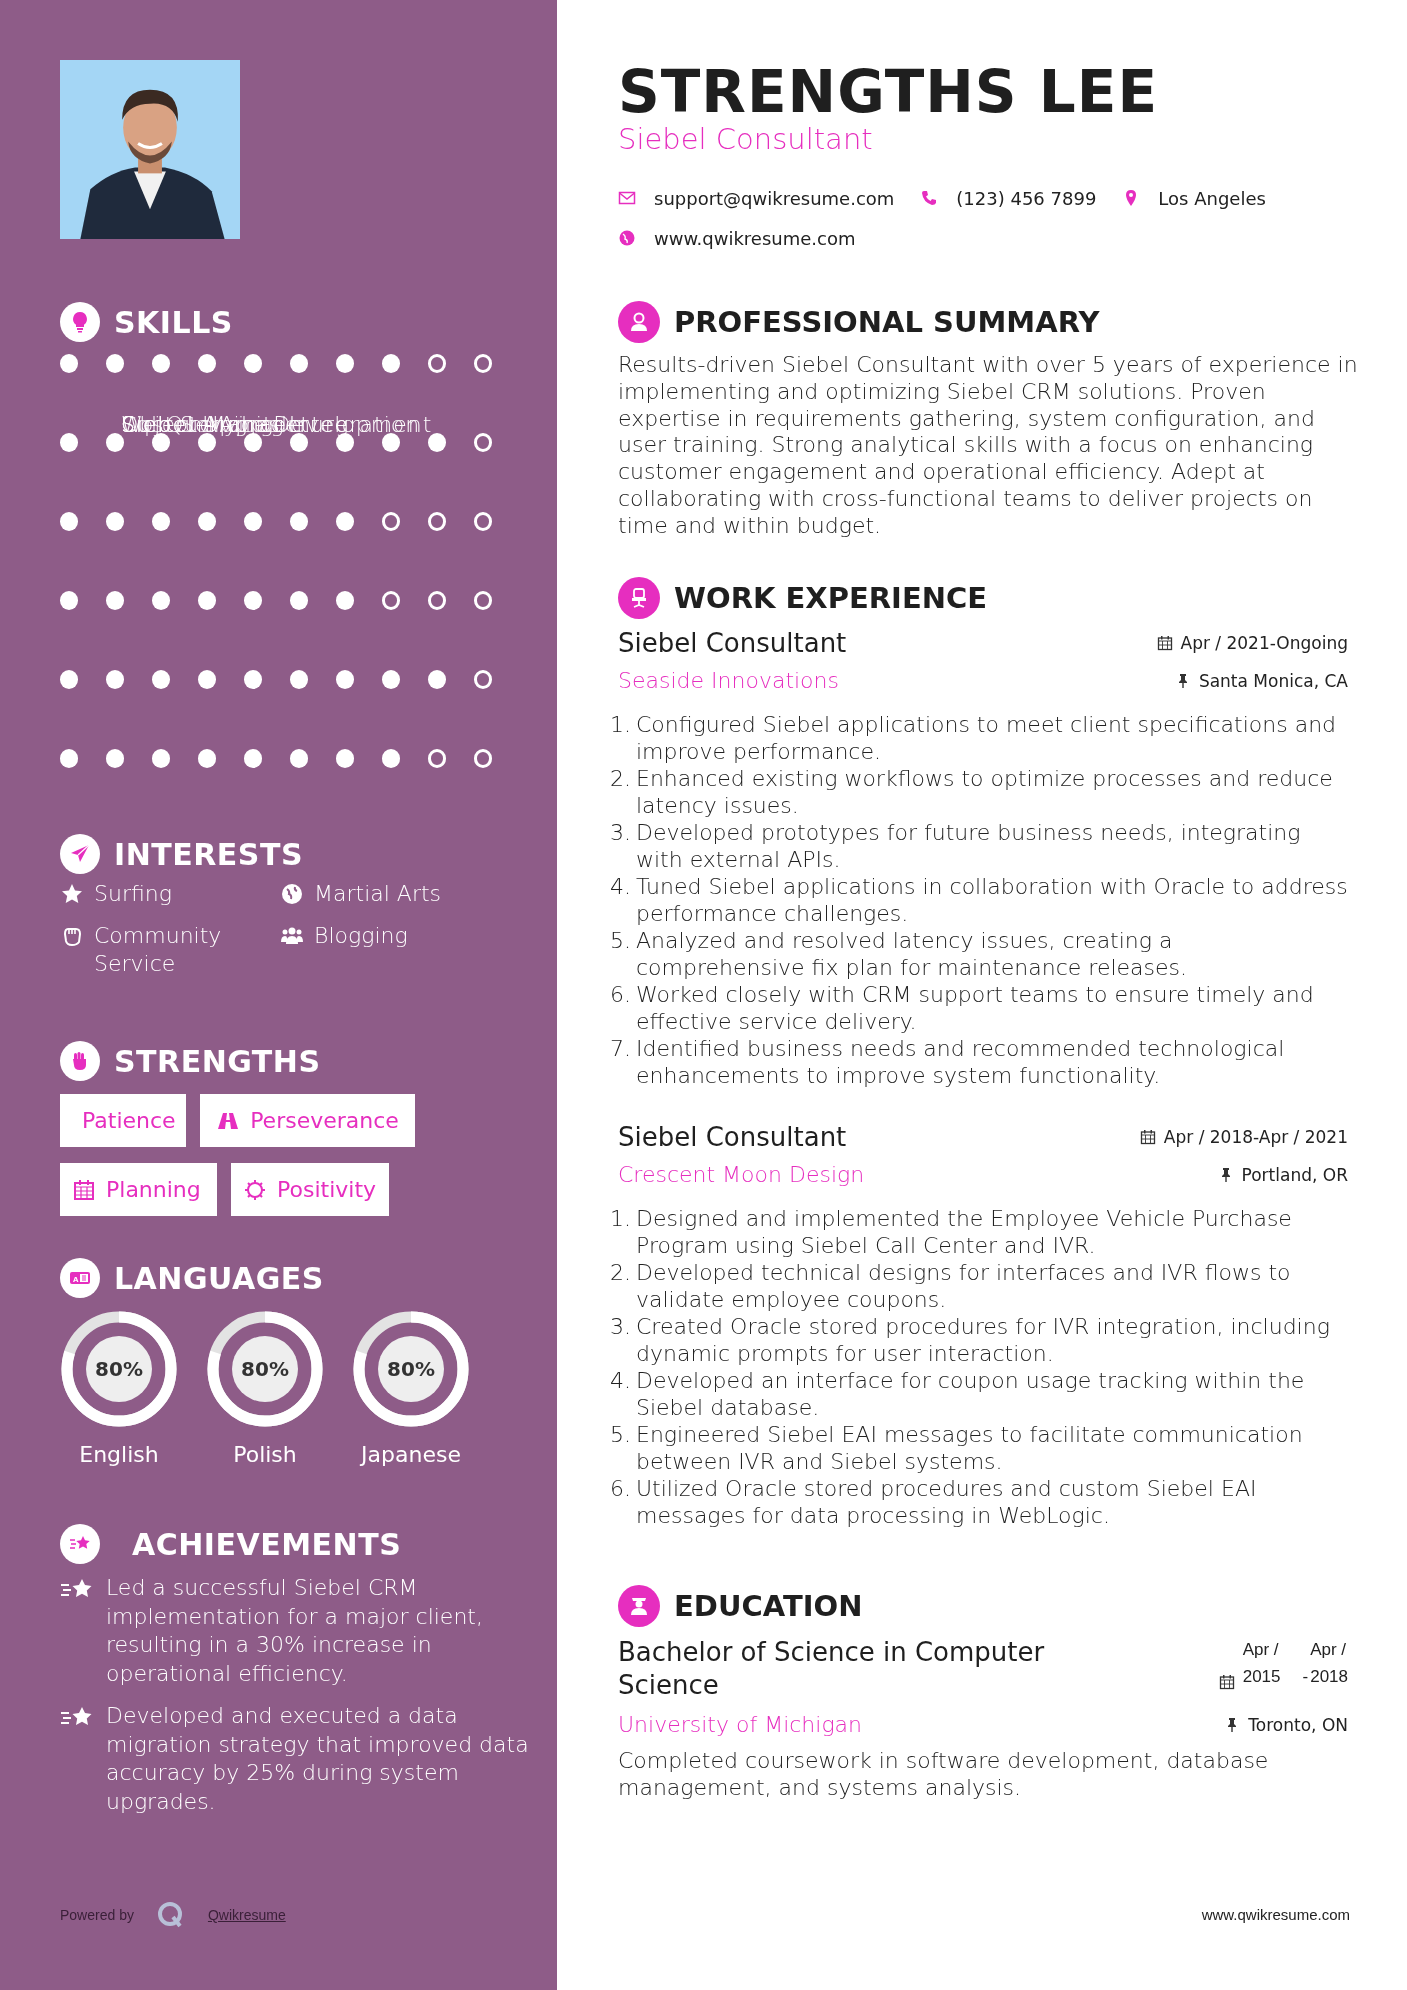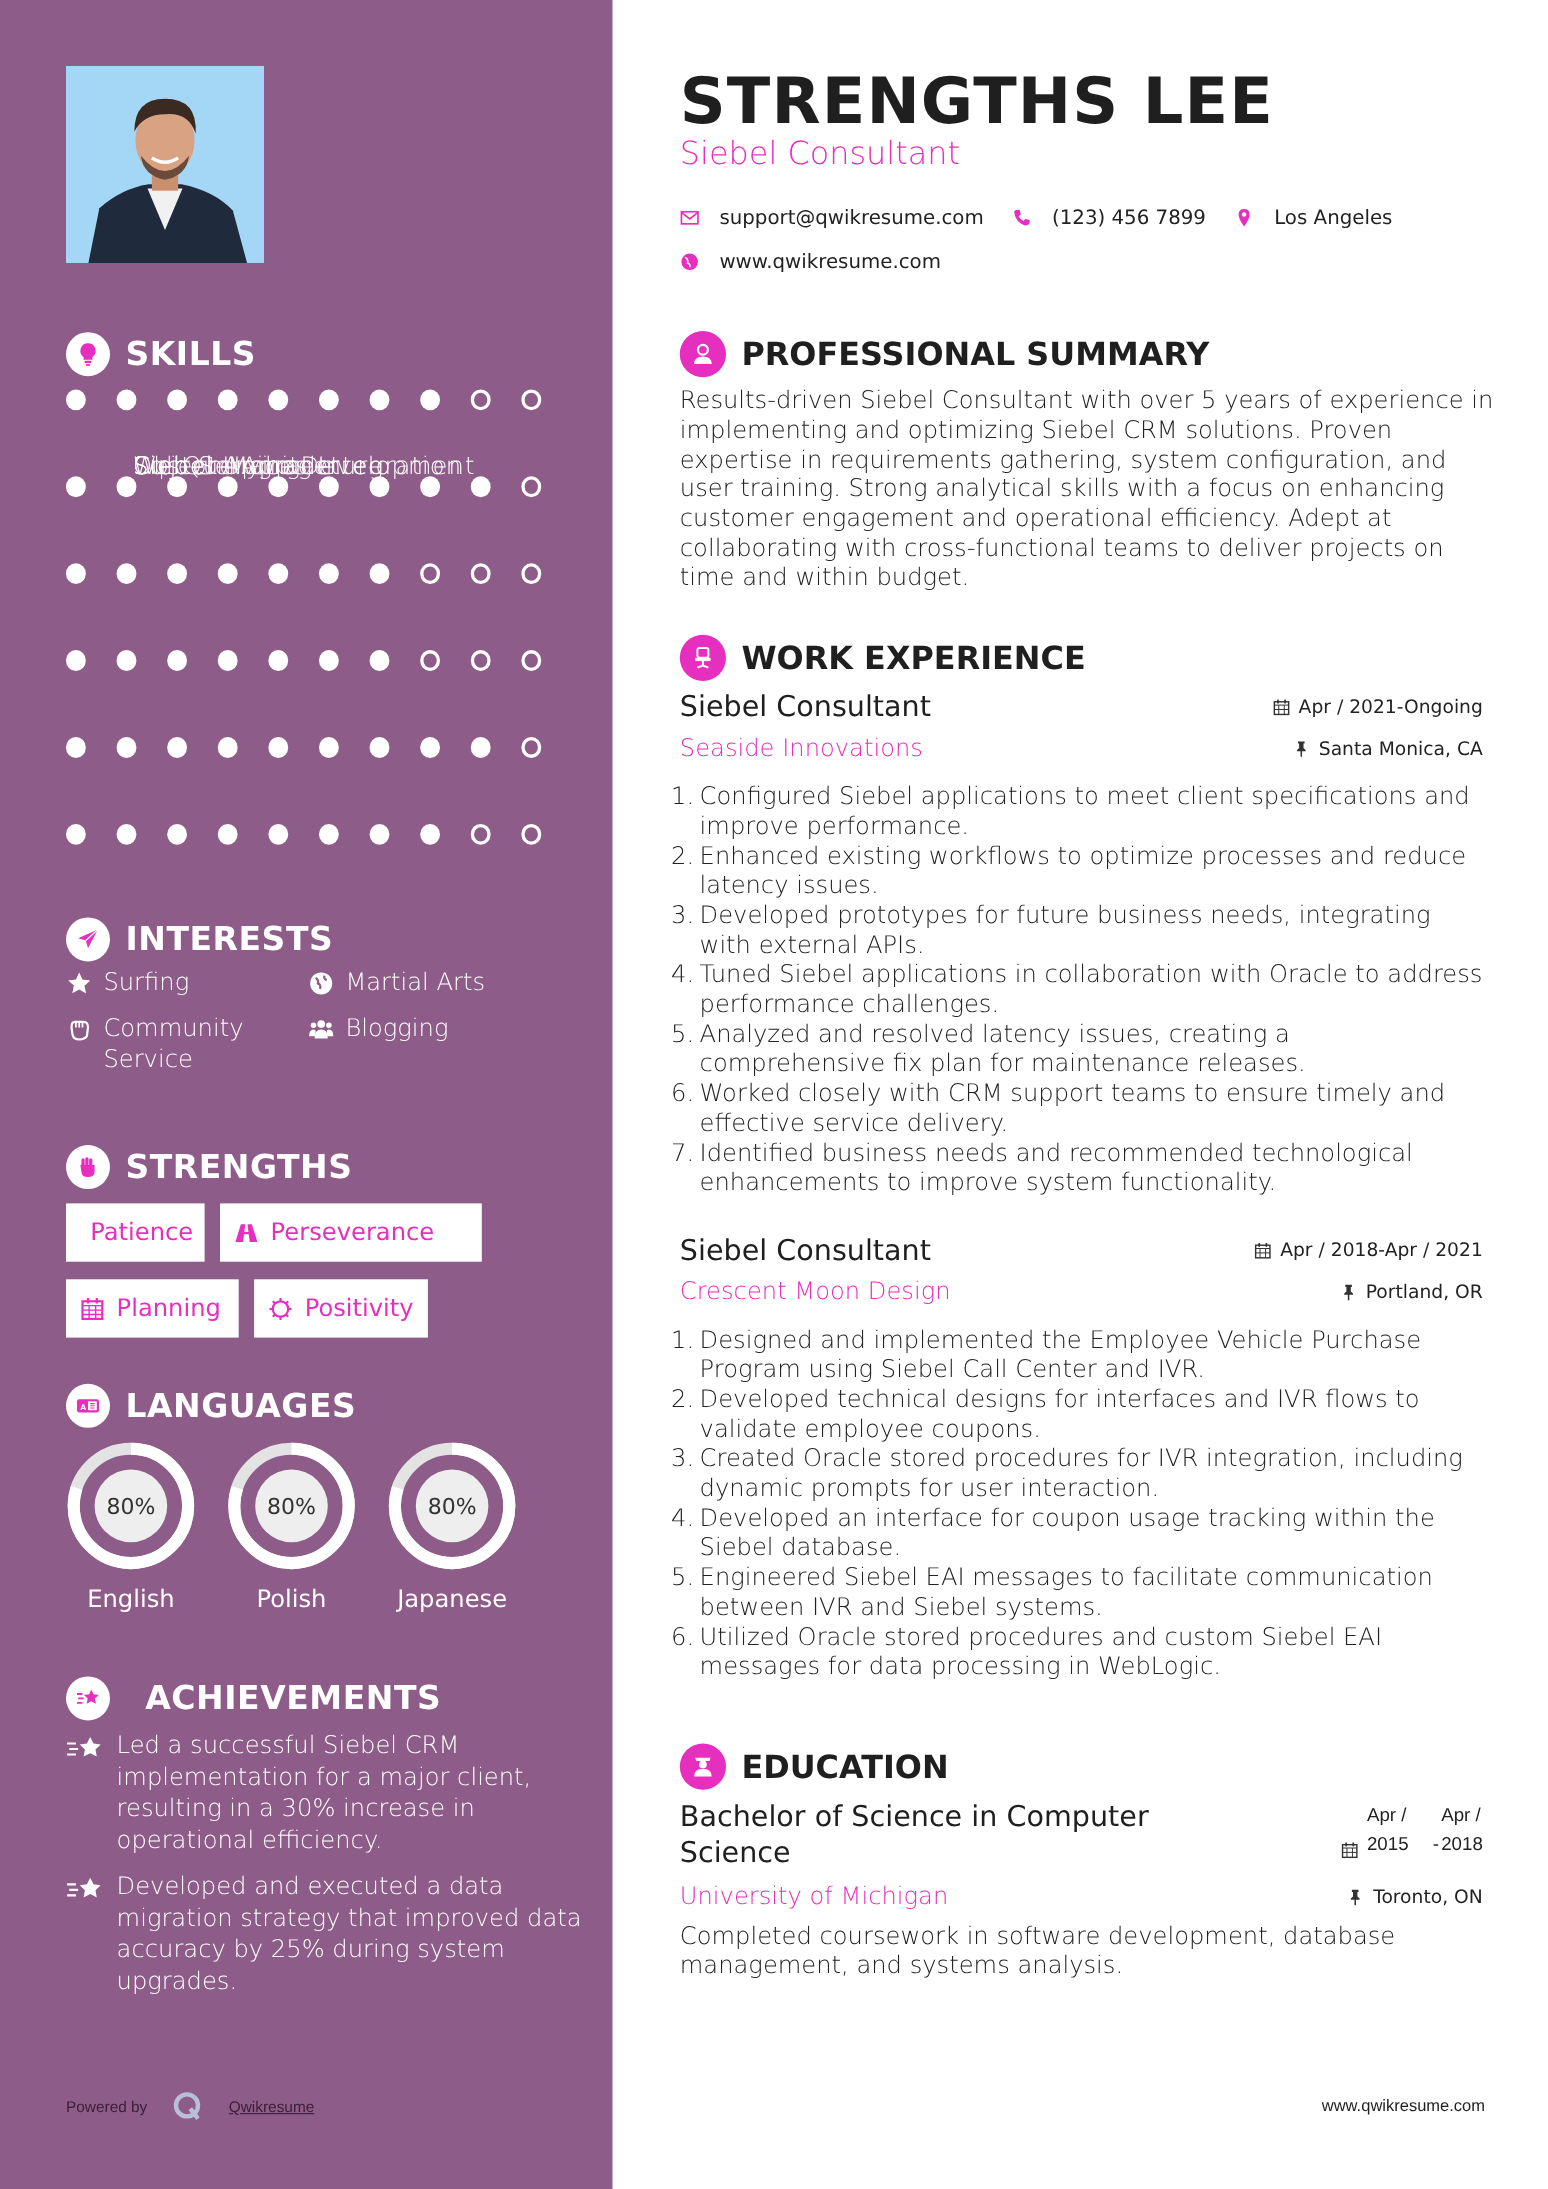--- a/index.html
+++ b/index.html
@@ -36,21 +36,21 @@
   
   .strengths { position: absolute; left: 60px; top: 1094px; width: 470px; display: flex; flex-wrap: wrap; gap: 16px 14px; }
   .chip { background: #fff; height: 53px; padding: 0 12px; display: flex; align-items: center; gap: 10px; color: #e62ebf; font-size: 22px; font-family: "DejaVu Sans", sans-serif; }
   .chip svg { width: 24px; height: 24px; }
 
   
   .langs { position: absolute; left: 58px; top: 1308px; display: flex; gap: 24px; }
   .lang { width: 122px; text-align: center; }
   .ring { width: 122px; height: 122px; position: relative; }
   .ring svg { width: 122px; height: 122px; }
-  .ring .pct { position: absolute; left: 0; top: 0; width: 122px; height: 122px; display: flex; align-items: center; justify-content: center; font-size: 20px; font-weight: 400; color: #333; font-family: "DejaVu Sans", sans-serif; }
+  .ring .pct { position: absolute; left: 0; top: 0; width: 122px; height: 122px; display: flex; align-items: center; justify-content: center; font-size: 20px; font-weight: 700; color: #333; font-family: "DejaVu Sans", sans-serif; }
   .lang .lname { margin-top: 12px; font-size: 22px; color: #fff; font-family: "DejaVu Sans", sans-serif; font-weight: 400; }
 
   
   .achs { position: absolute; left: 60px; top: 1574px; width: 470px; }
   .ach { display: flex; gap: 12px; margin-bottom: 14px; }
   .ach svg { width: 34px; height: 28px; flex: none; margin-top: 2px; }
   .ach .txt { font-size: 22px; line-height: 28.5px; color: #fff; font-family: "DejaVu Sans", sans-serif; font-weight: 300; }
 
   
   .powered { position: absolute; left: 60px; top: 1900px; display: flex; align-items: center; gap: 22px; font-size: 14px; color: #3a1f38; }
@@ -261,21 +261,21 @@
     </span>
     <span class="t">STRENGTHS</span>
   </div>
   <div class="strengths">
     <div class="chip" style="width:126px;">
       <svg viewBox="0 0 24 24">
           <path d="M5 2 H19 V4 H17 Q17 10 13 12 Q17 14 17 20 H19 V22 H5 V20 H7 Q7 14 11 12 Q7 10 7 4 H5 Z" fill="#e62ebf"></path>
         </svg>
       <span>Patience</span>
     </div>
-    <div class="chip" style="width:238px;">
+    <div class="chip" style="width:215px;justify-content:center;">
       <svg viewBox="0 0 24 24">
           <path d="M7 4 H11 L9 20 H2 Z M13 4 H17 L22 20 H15 Z" fill="#e62ebf"></path>
           <rect x="8" y="11" width="8" height="2" fill="#e62ebf"></rect>
         </svg>
       <span>Perseverance</span>
     </div>
     <div class="chip" style="width:157px;">
       <svg viewBox="0 0 24 24">
           <rect x="3" y="5" width="18" height="16" fill="none" stroke="#e62ebf" stroke-width="2"></rect>
           <path d="M3 9 H21 M9 9 V21 M15 9 V21 M3 13 H21 M3 17 H21" stroke="#e62ebf" stroke-width="1.2"></path>

